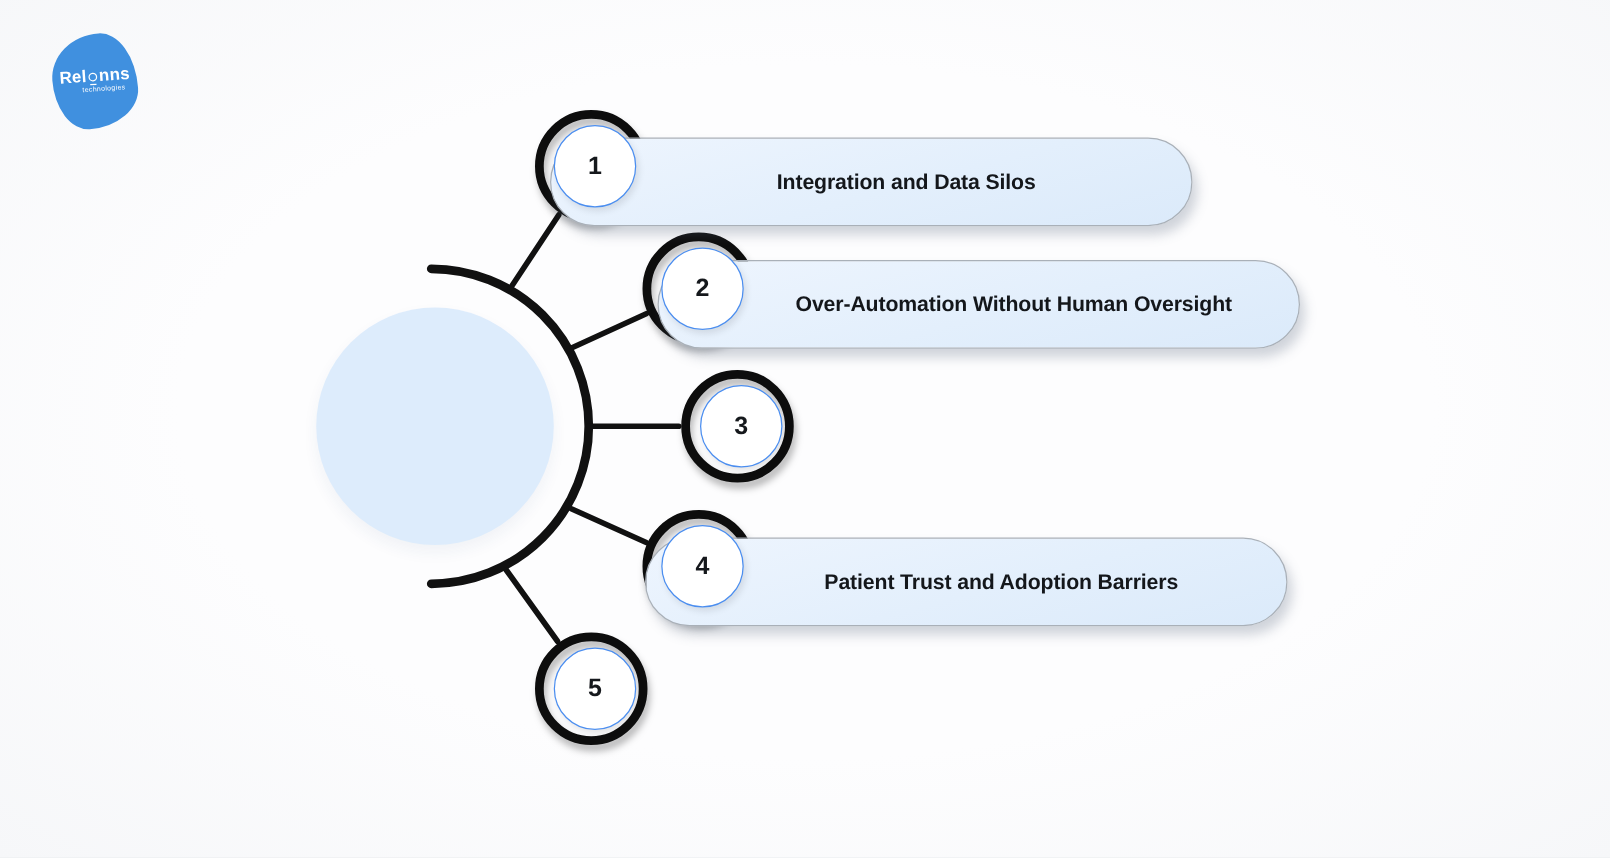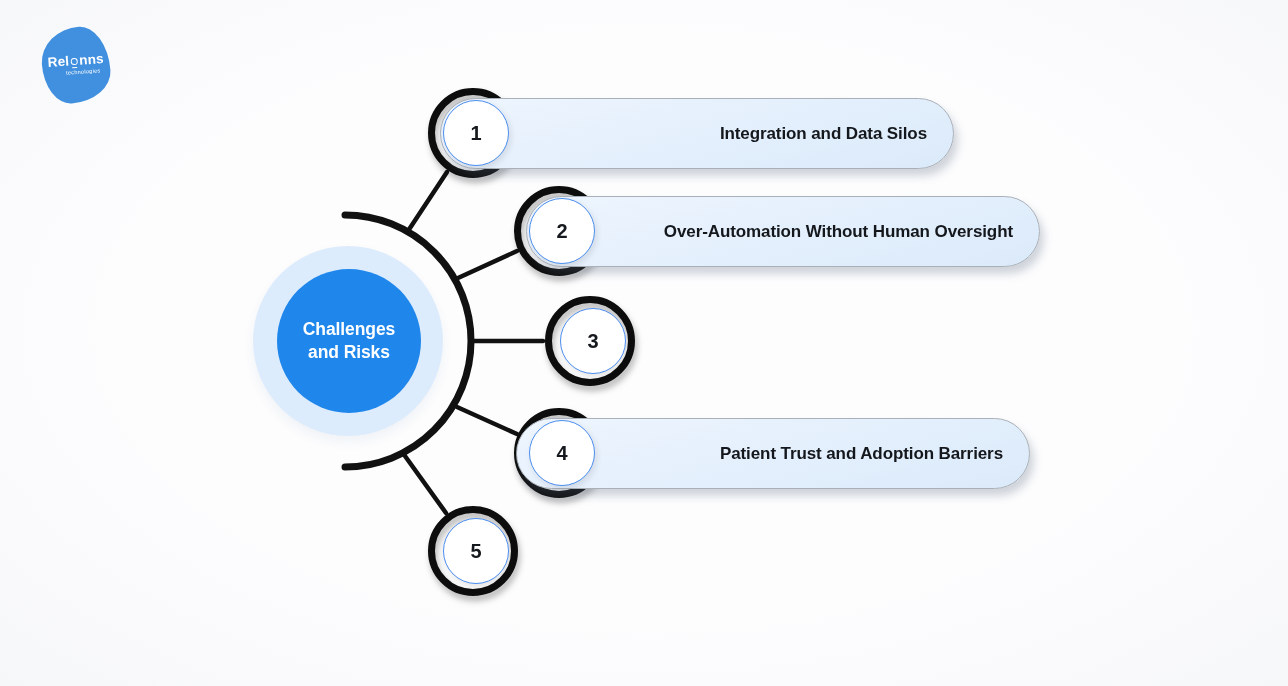--- a/index.html
+++ b/index.html
@@ -125,23 +125,24 @@
     position: absolute;
     width: 514px; height: 71px;
     box-sizing: border-box;
     border: 1px solid var(--c-pill-border, #a9b0b8);
     border-radius: 36px;
     background: linear-gradient(165deg, #eef5fe 0%, var(--c-pill, #e3effc) 55%, #dbeafa 100%);
     box-shadow: 4px 7px 9px rgba(90, 105, 125, 0.28);
     z-index: 2;
     display: flex;
     align-items: center;
-    justify-content: flex-end;
+    justify-content: center;
     padding-left: 82px;
     padding-right: 26px;
+    margin-top: 12px;
   }
   .pill-label {
     color: var(--c-ink, #14171b);
     font-size: 17px;
     font-weight: 700;
     letter-spacing: -0.1px;
     white-space: nowrap;
   }
   .badge {
     position: absolute;
@@ -199,23 +200,20 @@
       <span class="logo-bulb">
         <span class="bulb-globe"></span>
         <span class="bulb-base"></span>
       </span>
       <span>nns</span>
     </div>
     <div class="logo-tagline">technologies</div>
   </div>
 
   <div class="center-pale"></div>
-  <div class="center-blue">
-    <div class="center-label">Challenges and Risks</div>
-  </div>
 
   <div class="ring i1"></div>
   <div class="pill i1">
     <span class="pill-label">Integration and Data Silos</span>
   </div>
   <div class="badge i1">1</div>
 
   <div class="ring i2"></div>
   <div class="pill i2">
     <span class="pill-label">Over-Automation Without Human Oversight</span>

